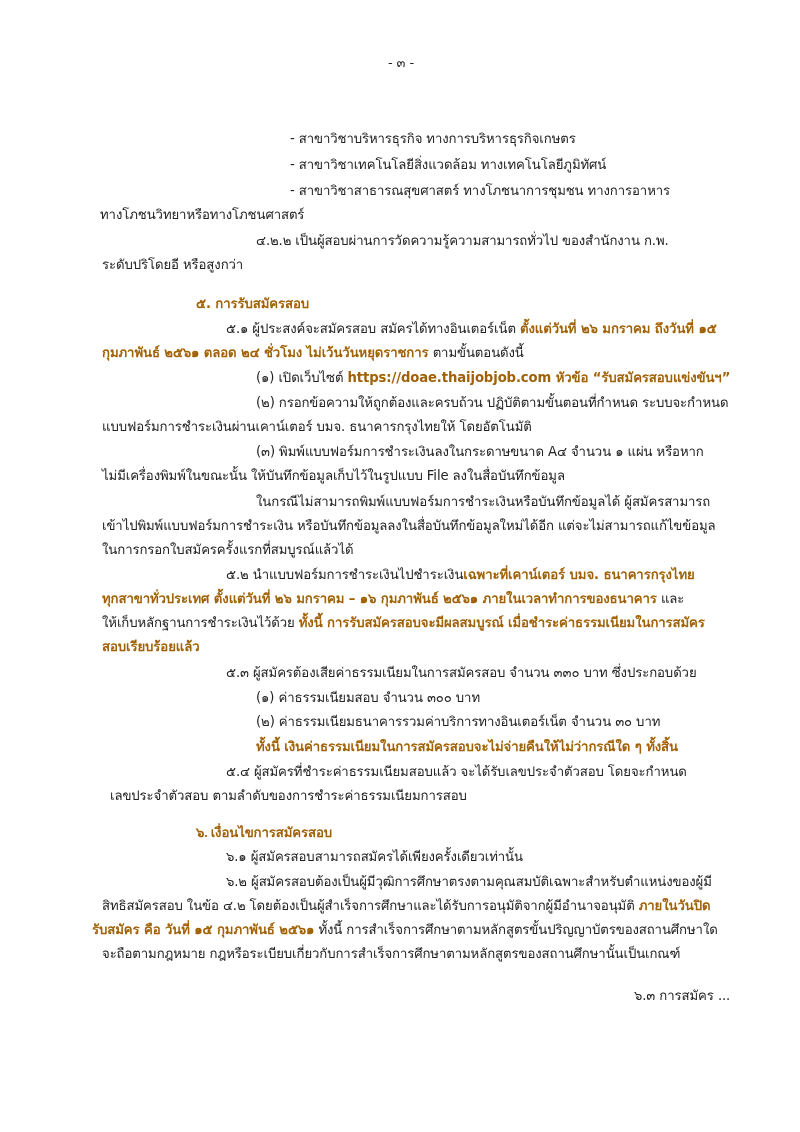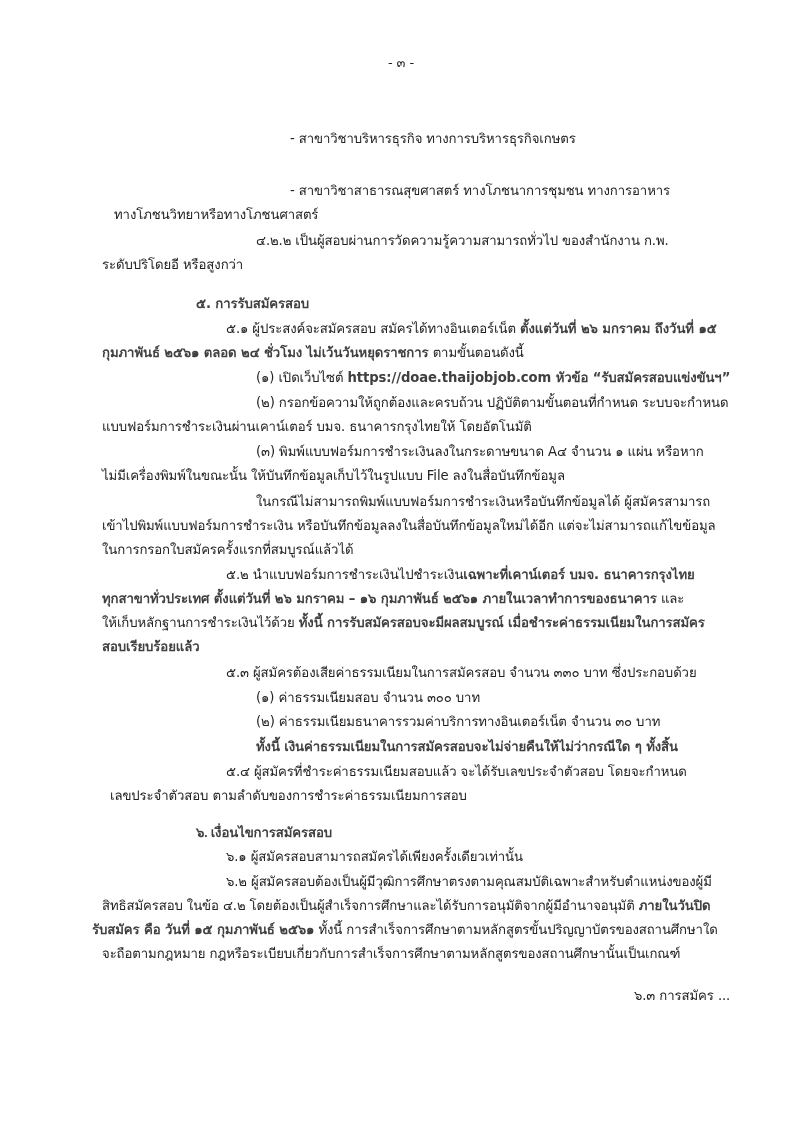--- a/index.html
+++ b/index.html
@@ -6,33 +6,34 @@
   body {
     width: 800px; height: 1132px; position: relative; overflow: hidden;
     font-family: "DejaVu Sans", "Liberation Sans", sans-serif;
     color: #222222;
   }
   .page { position: absolute; left: 0; top: 0; width: 800px; height: 1132px; }
   .line {
     position: absolute; white-space: nowrap;
     font-size: 13.2px; line-height: 18px; letter-spacing: -0.1px;
   }
-  .b { font-weight: bold; color: #404040; }
+  .b { font-weight: bold; color: #a16207; }
   .pnum { font-size: 13px; }
 </style>
 </head>
 <body>
 
 <div class="page">
 
   <div class="line pnum" style="left:388px; top:54px;">- ๓ -</div>
 
   <div class="line" style="left:290px; top:130px;">-   สาขาวิชาบริหารธุรกิจ ทางการบริหารธุรกิจเกษตร</div>
+  <div class="line" style="left:290px; top:156px;">-   สาขาวิชาเทคโนโลยีสิ่งแวดล้อม ทางเทคโนโลยีภูมิทัศน์</div>
   <div class="line" style="left:290px; top:182px;">-   สาขาวิชาสาธารณสุขศาสตร์ ทางโภชนาการชุมชน ทางการอาหาร</div>
-  <div class="line" style="left:114px; top:206px;">ทางโภชนวิทยาหรือทางโภชนศาสตร์</div>
+  <div class="line" style="left:100px; top:206px;">ทางโภชนวิทยาหรือทางโภชนศาสตร์</div>
   <div class="line" style="left:256px; top:232px;">๔.๒.๒  เป็นผู้สอบผ่านการวัดความรู้ความสามารถทั่วไป ของสำนักงาน ก.พ.</div>
   <div class="line" style="left:102px; top:256px;">ระดับปริโดยอี หรือสูงกว่า</div>
 
   <div class="line b" style="left:196px; top:295px;">๕.  การรับสมัครสอบ</div>
 
   <div class="line" style="left:226px; top:320px;">
     <span>๕.๑  ผู้ประสงค์จะสมัครสอบ สมัครได้ทางอินเตอร์เน็ต </span><span class="b">ตั้งแต่วันที่ ๒๖ มกราคม ถึงวันที่ ๑๕</span>
   </div>
   <div class="line" style="left:102px; top:344px;text-align:center;">
     <span class="b">กุมภาพันธ์ ๒๕๖๑ ตลอด ๒๔ ชั่วโมง ไม่เว้นวันหยุดราชการ</span><span> ตามขั้นตอนดังนี้</span>

